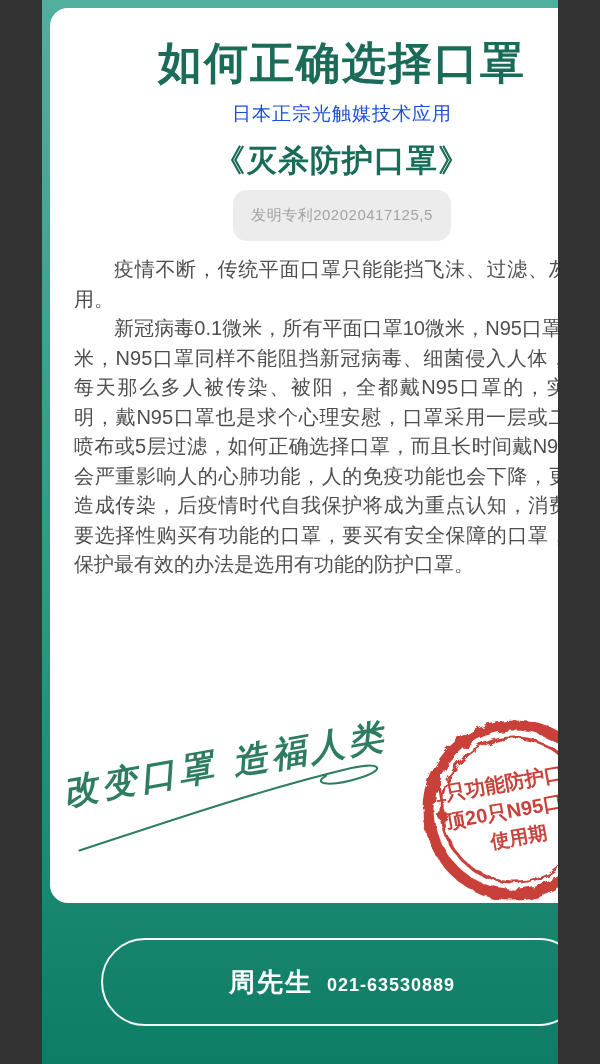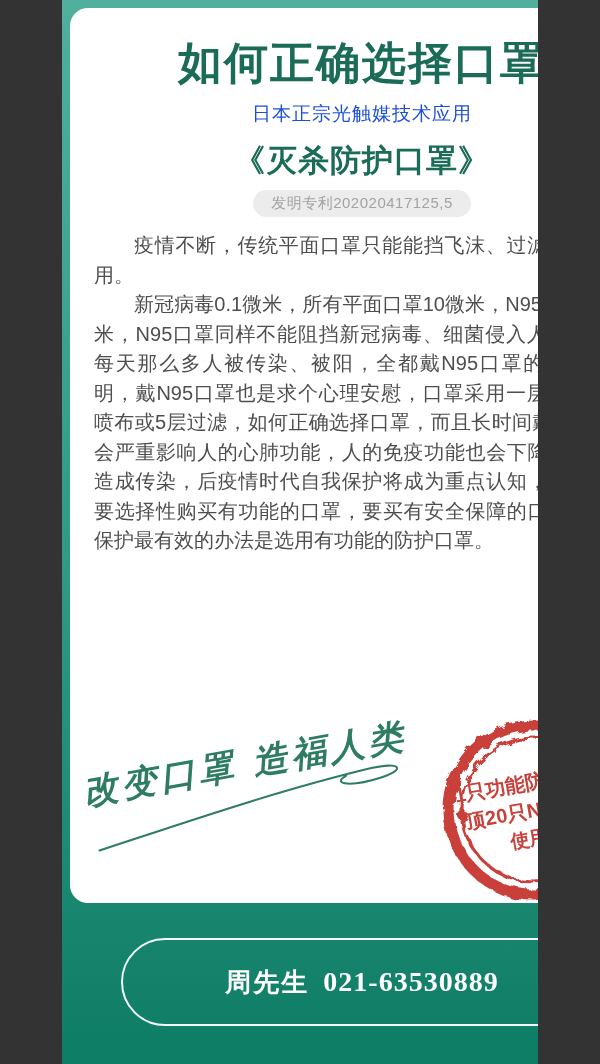--- a/index.html
+++ b/index.html
@@ -1,34 +1,34 @@
 <!DOCTYPE html>
 <html><head>
 <meta charset="utf-8">
 <style>
   html,body { margin:0; padding:0; background:#333; }
   .canvas {
-    position:relative; width:476px; height:1064px; margin:0 auto;
+    position:relative; width:516px; height:1064px; margin:0 auto;
     background:linear-gradient(180deg,#50AF9D 0%, #2F9982 55%, #0E7D66 100%);
     overflow:hidden;
     font-family:"Liberation Sans", sans-serif;
   }
   .card {
     position:absolute; left:8px; top:8px; width:584px; height:895px;
     background:#ffffff; border-radius:18px;
   }
   .header { text-align:center; padding-top:32px; }
   .title {
     font-size:44px; font-weight:900; color:#1A6B58; letter-spacing:2px; line-height:1.05;
   }
   .subtitle { margin-top:15px; font-size:19px; color:#1d4ed8; letter-spacing:1px; }
   .product { margin-top:13px; font-size:31px; font-weight:900; color:#1A6B58; letter-spacing:1px; }
   .patent-pill {
     display:inline-block; margin-top:8px; background:#ECECEC; color:#A3A3A3;
-    font-size:15px; padding:4px 18px; border-radius:14px; letter-spacing:.5px;
+    font-size:15px; padding:16px 18px; border-radius:14px; letter-spacing:.5px;
   }
   .body-text {
     padding:14px 24px 0 24px; font-size:20px; line-height:29.5px; color:#4E4E4E;
     text-align:justify;
   }
   .body-text p { margin:0; text-indent:2em; }
   .hl { color:#1A6B58; font-weight:700; }
 
   .slogan-wrap {
     position:absolute; left:30px; top:760px; width:340px; height:120px;
@@ -54,21 +54,21 @@
 
   .footer-pill {
     position:absolute; left:59px; top:938px; width:482px; height:88px;
     border:2px solid rgba(255,255,255,.95); border-radius:46px;
     box-sizing:border-box;
     display:flex; flex-direction:column; align-items:center; justify-content:center; gap:1px;
   }
   .contact-row { display:flex; align-items:baseline; gap:14px; color:#ffffff; }
   .contact-name { font-size:26px; font-weight:700; letter-spacing:2px; }
   .contact-phone {
-    font-family:Liberation Serif, serif; font-size:28px; font-weight:800; letter-spacing:1px;
+    font-family:Liberation Sans, sans-serif; font-size:18px; font-weight:800; letter-spacing:1px;
   }
 </style>
 </head>
 <body>
 
 <div class="canvas">
 
   <div class="card">
 
     <div class="header">

